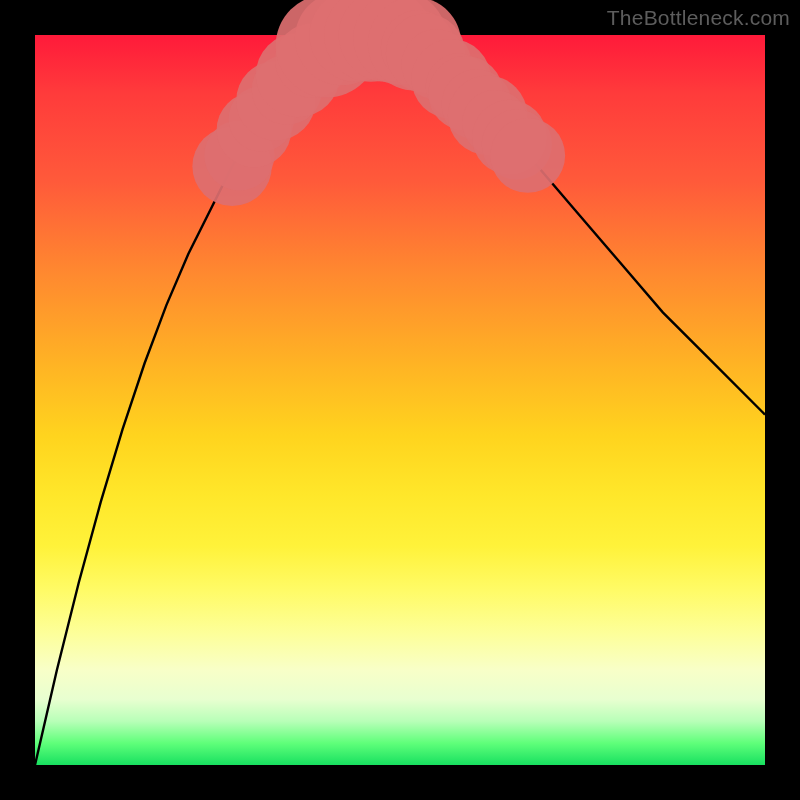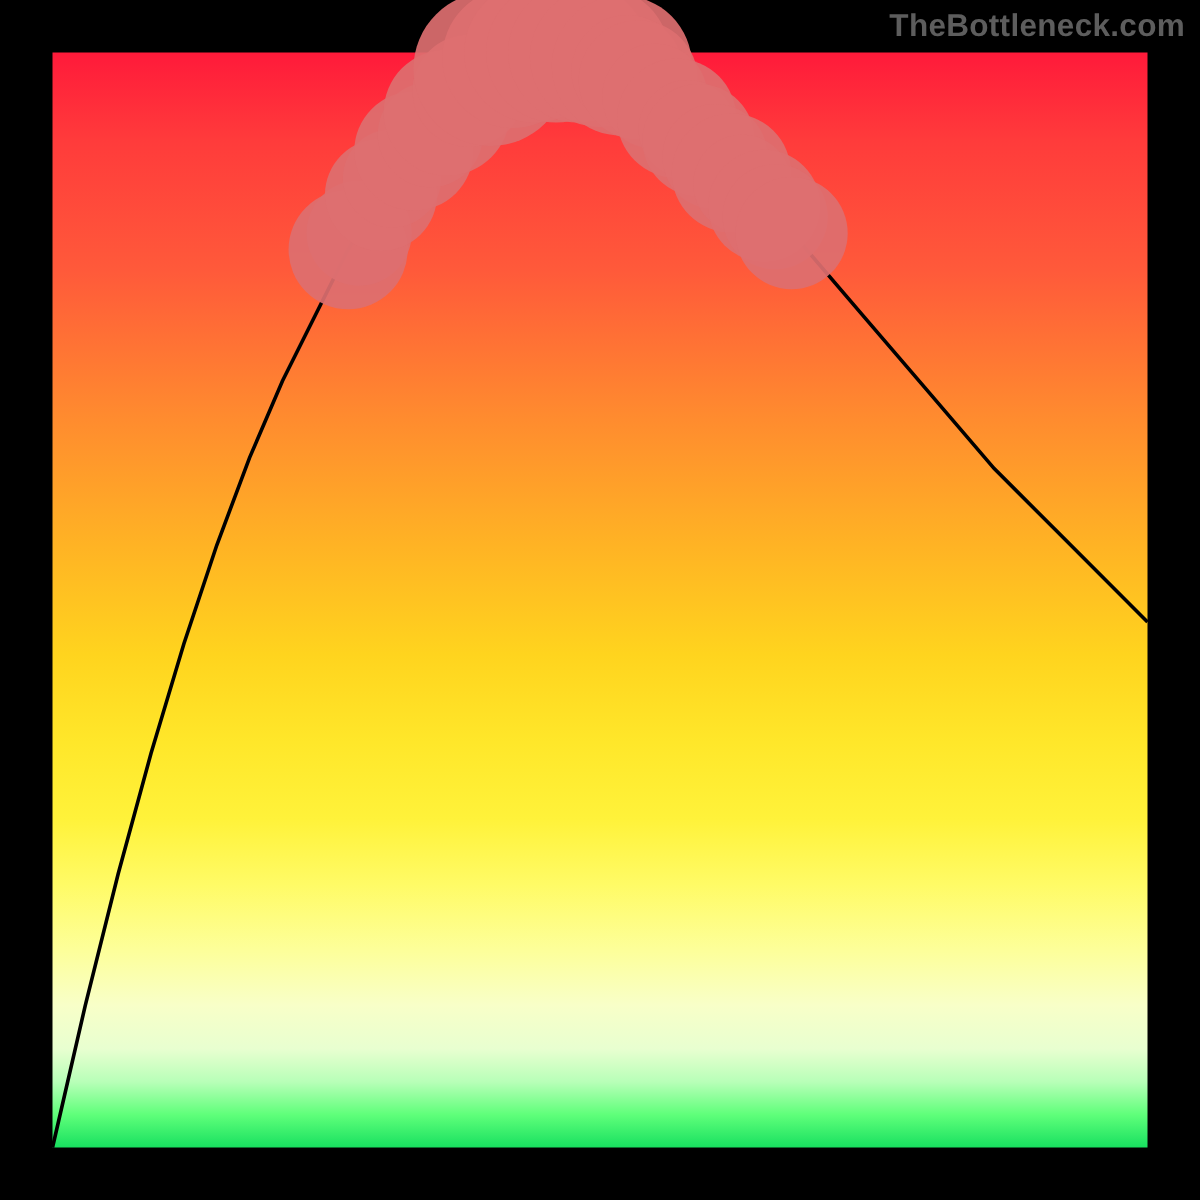--- a/index.html
+++ b/index.html
@@ -45,21 +45,21 @@
       #5fff7a 97%,
       #18e060 100%
     );
   }
   .watermark {
     position: absolute;
     top: 6px;
     right: 10px;
     color: #5d5d5d;
     font-size: 21px;
-    font-weight: 700;
+    font-weight: 400;
     letter-spacing: 0.2px;
     user-select: none;
   }
   svg.curve {
     position: absolute;
     left: 0;
     top: 0;
     width: 730px;
     height: 730px;
     overflow: visible;

